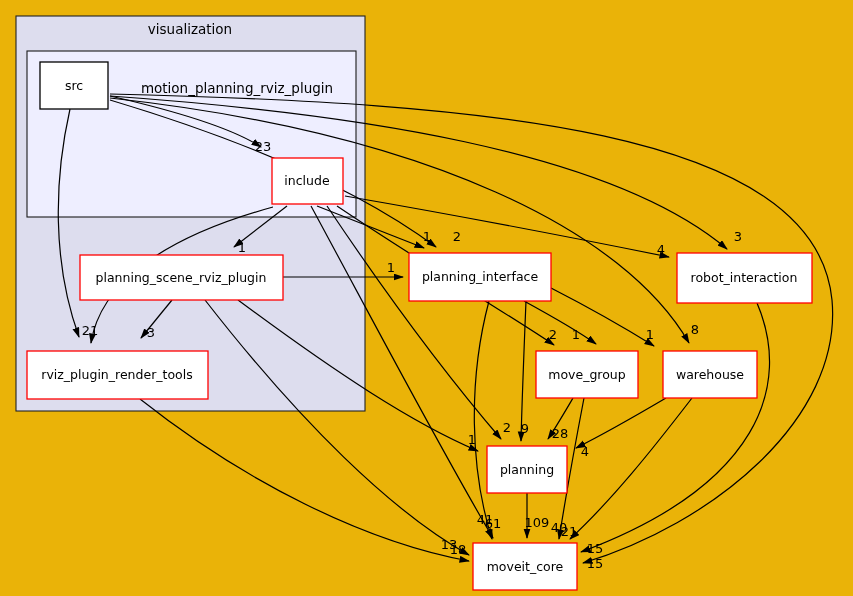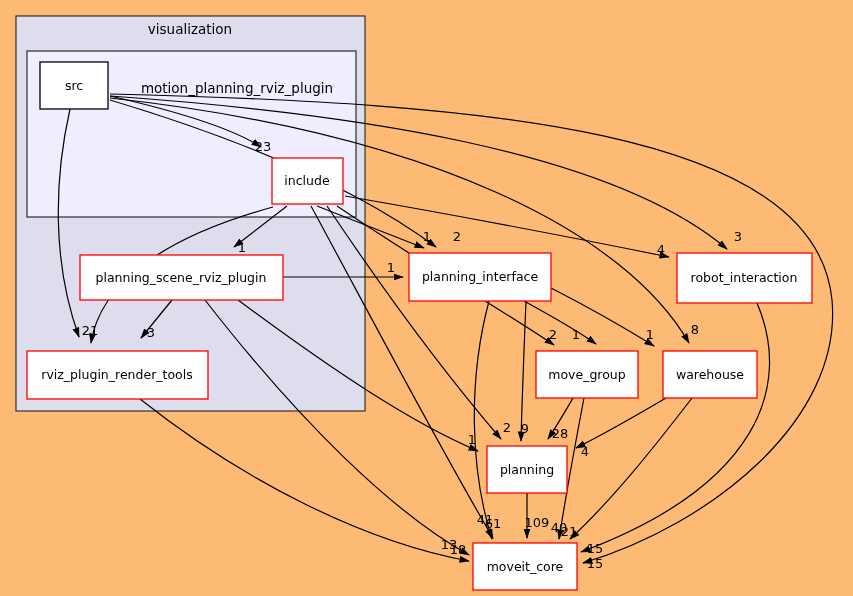--- a/index.html
+++ b/index.html
@@ -1,16 +1,16 @@
 <!DOCTYPE html>
 <html><head>
 <meta charset="utf-8">
 <style>
   html,body{margin:0;padding:0;background:#ffffff;}
-  .stage{position:relative;width:853px;height:596px;background:#fdba74;overflow:hidden;
+  .stage{position:relative;width:853px;height:596px;background:#eab308;overflow:hidden;
          font-family:"DejaVu Sans","Liberation Sans",sans-serif;}
   svg{display:block;}
   .cluster-outer{fill:#ddddee;stroke:#222222;stroke-width:1.1;}
   .cluster-inner{fill:#eeeeff;stroke:#1a1a1a;stroke-width:1.1;}
   .cluster-label{font-size:13.5px;fill:#000000;text-anchor:middle;}
   .node-rect{fill:#ffffff;stroke-width:1.3;}
   .node-plain{stroke:#000000;}
   .node-link{stroke:#ff0000;}
   .node-label{font-size:12.5px;fill:#000000;text-anchor:middle;}
   .edge{fill:none;stroke:#000000;stroke-width:1.2;}

